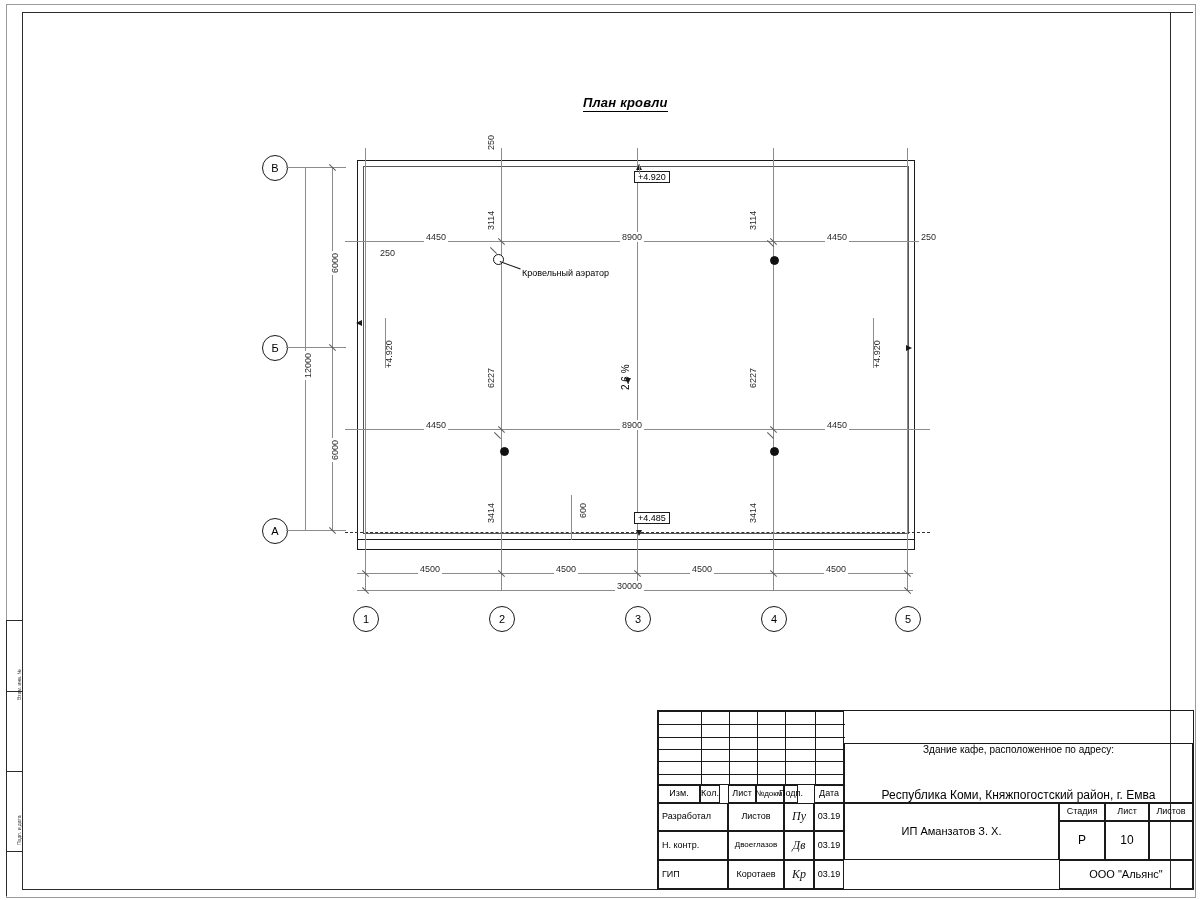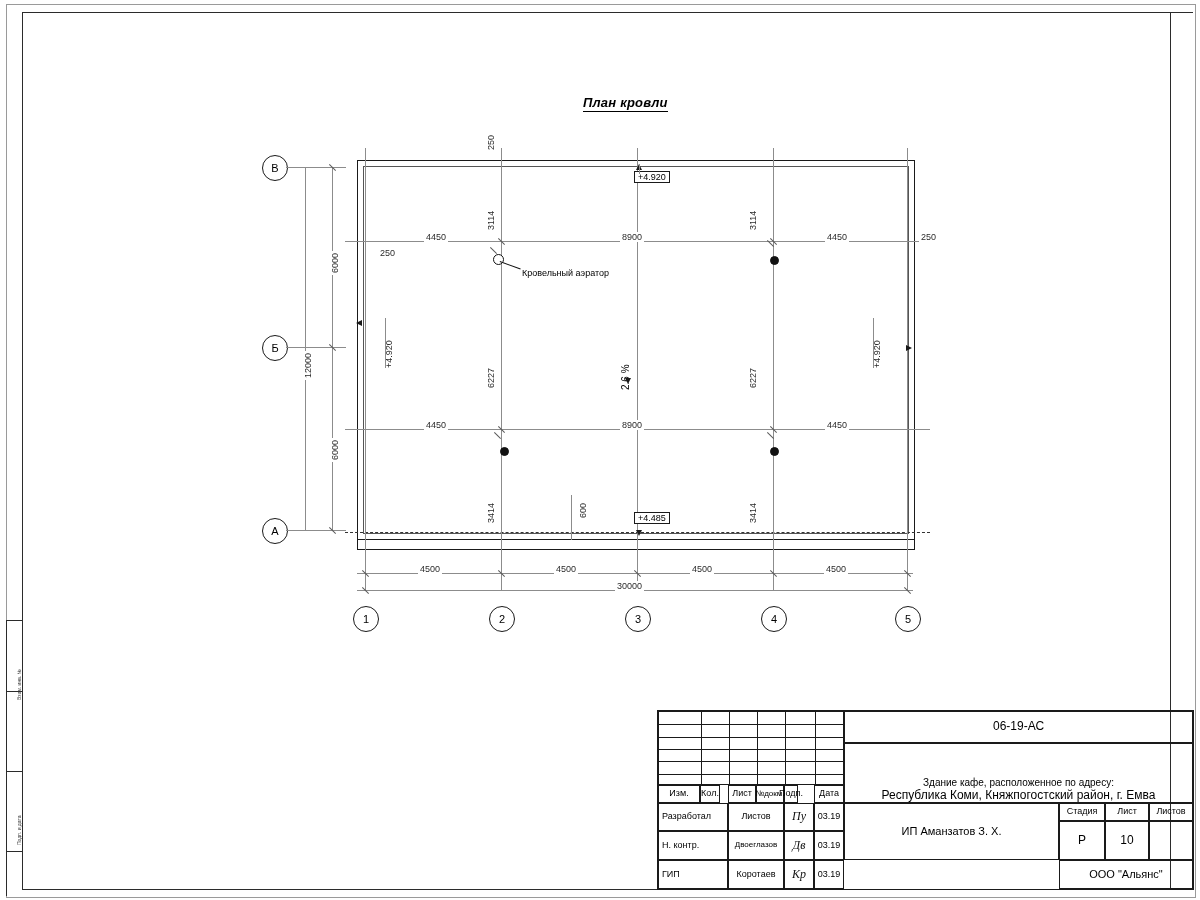--- a/index.html
+++ b/index.html
@@ -229,23 +229,22 @@
     <div class="b cellt left" style="left:0;top:120px;width:70px;height:29px">Н. контр.</div>
     <div class="b cellt" style="left:70px;top:120px;width:56px;height:29px;font-size:8px">Двоеглазов</div>
     <div class="b cellt sig" style="left:126px;top:120px;width:30px;height:29px">Дв</div>
     <div class="b cellt" style="left:156px;top:120px;width:30px;height:29px">03.19</div>
 
     <div class="b cellt left" style="left:0;top:149px;width:70px;height:29px">ГИП</div>
     <div class="b cellt" style="left:70px;top:149px;width:56px;height:29px">Коротаев</div>
     <div class="b cellt sig" style="left:126px;top:149px;width:30px;height:29px">Кр</div>
     <div class="b cellt" style="left:156px;top:149px;width:30px;height:29px">03.19</div>
 
-    <div class="b cellt" style="left:186px;top:0;width:349px;height:32px;font-size:12px">06-19-АС</div>
-
-    <div class="b" style="left:186px;top:32px;width:349px;height:60px;display:flex;flex-direction:column;align-items:center;justify-content:flex-end">
+
+    <div class="b" style="left:186px;top:32px;width:349px;height:60px;display:flex;flex-direction:column;align-items:center;justify-content:space-between">
       <span style="font-size:10px">Здание кафе, расположенное по адресу:</span>
       <span style="font-size:12px">Республика Коми, Княжпогостский район, г. Емва</span>
     </div>
 
     <div class="b cellt" style="left:186px;top:92px;width:215px;height:57px;font-size:11px">ИП Аманзатов З. Х.</div>
 
 
     <div class="b cellt" style="left:401px;top:92px;width:46px;height:18px">Стадия</div>
     <div class="b cellt" style="left:447px;top:92px;width:44px;height:18px">Лист</div>
     <div class="b cellt" style="left:491px;top:92px;width:44px;height:18px">Листов</div>

